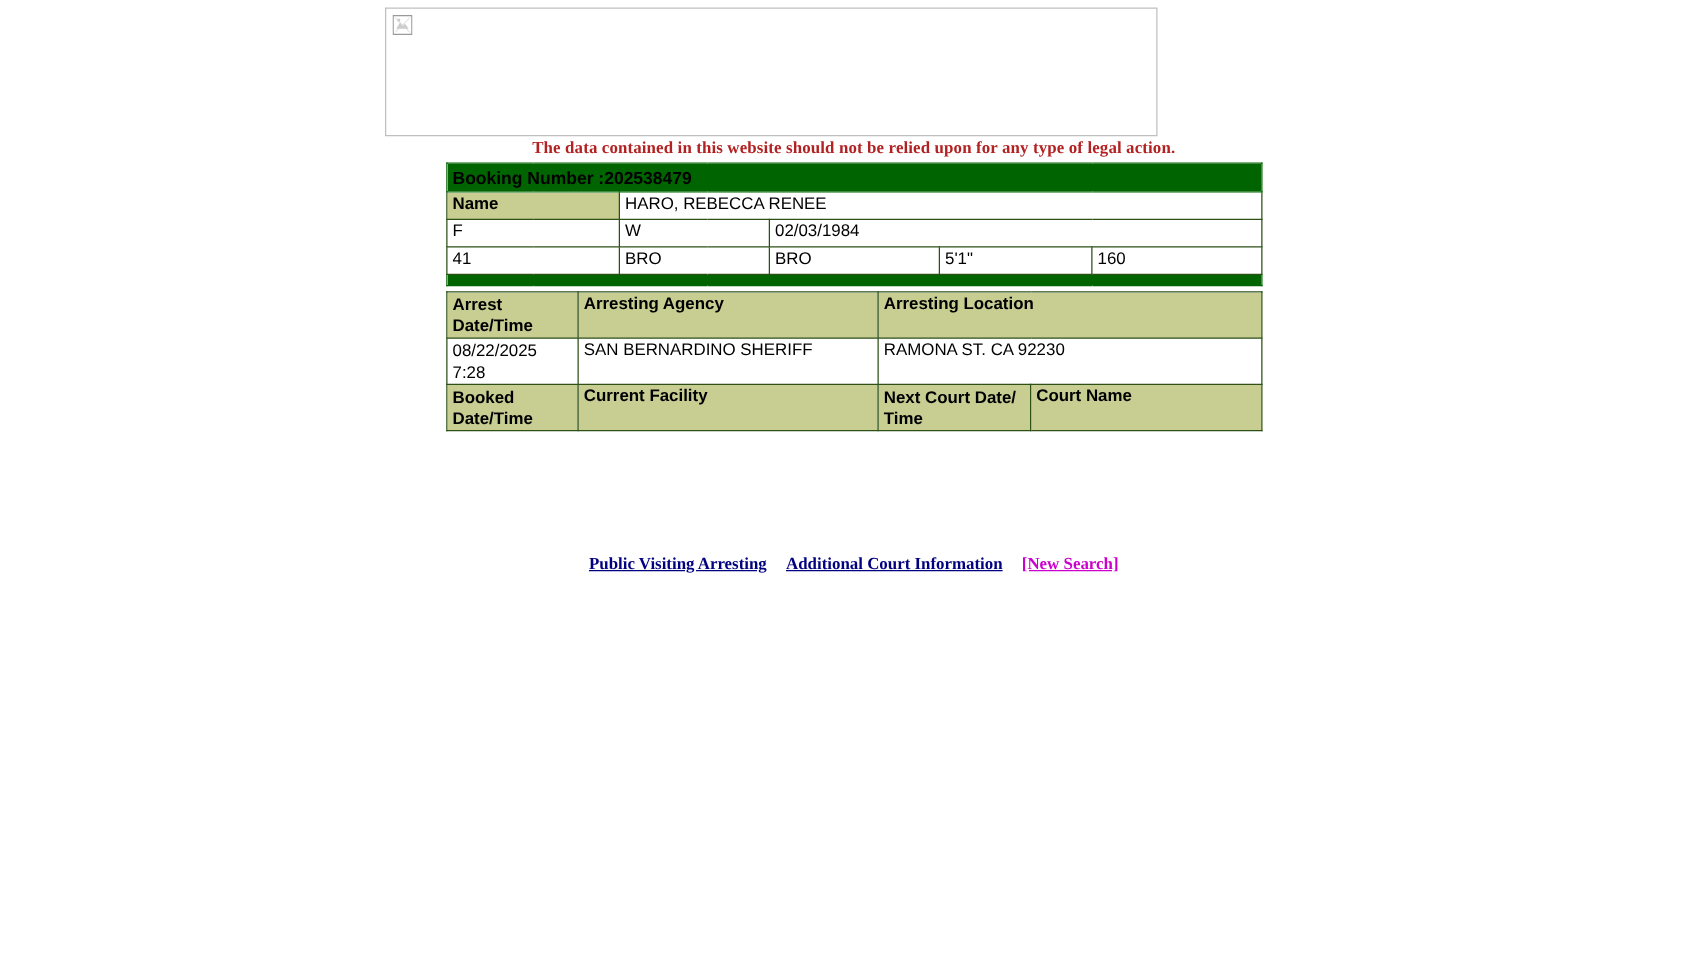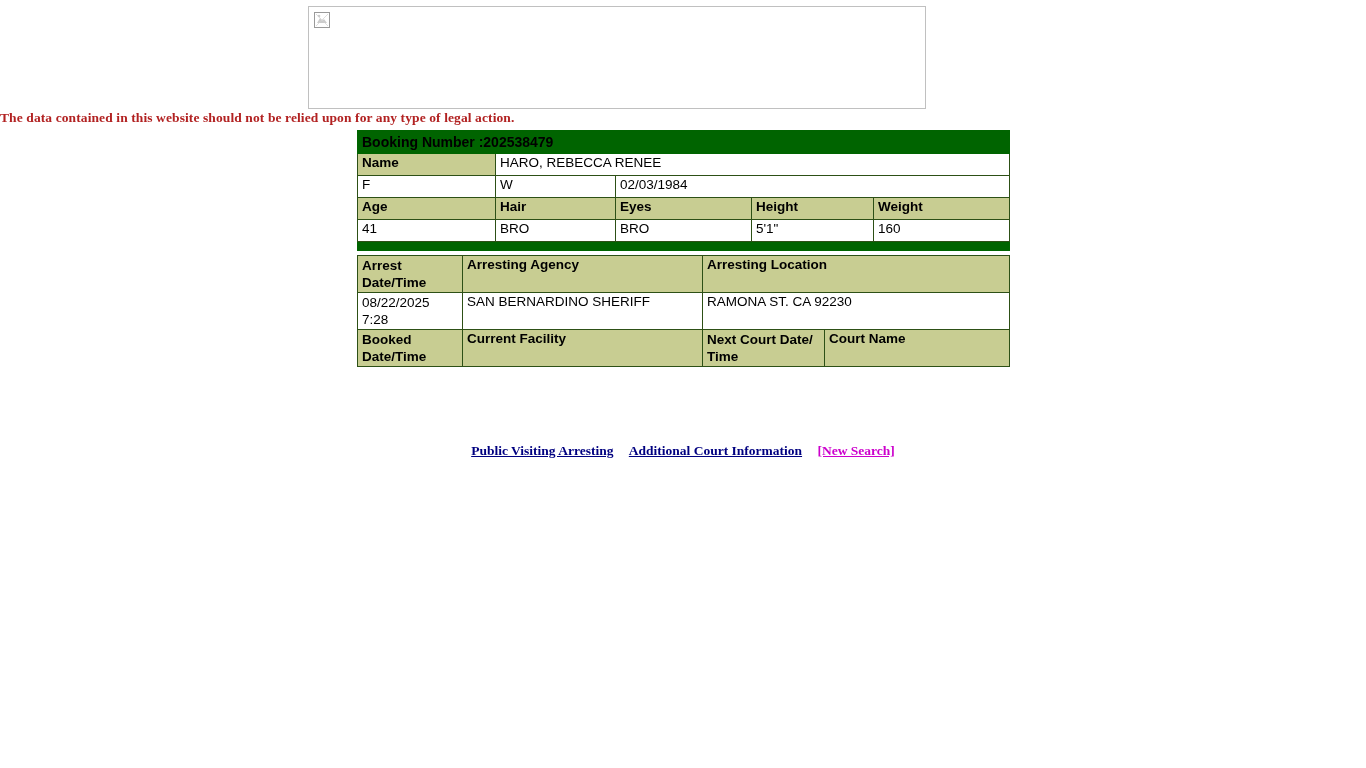--- a/index.html
+++ b/index.html
@@ -36,20 +36,21 @@
     width: 16px;
     height: 16px;
   }
   .broken-img svg { display: block; }
 
   .disclaimer {
     position: absolute;
     left: 0;
     top: 110px;
     width: 1366px;
+    text-align: center;
     color: #b22222;
     font-weight: bold;
     font-size: 13.5px;
     font-family: "Liberation Serif", serif;
     letter-spacing: 0.1px;
   }
 
   .main-wrap {
     position: absolute;
     left: 357px;
@@ -163,27 +164,20 @@
         <tr>
           <td class="hdr" colspan="2">Name</td>
           <td class="val" colspan="6">HARO, REBECCA RENEE</td>
         </tr>
         <tr>
           <td class="val" colspan="2">F</td>
           <td class="val" colspan="2">W</td>
           <td class="val" colspan="4">02/03/1984</td>
         </tr>
         <tr>
-          <td class="hdr" colspan="2">Age</td>
-          <td class="hdr" colspan="2">Hair</td>
-          <td class="hdr" colspan="2">Eyes</td>
-          <td class="hdr">Height</td>
-          <td class="hdr">Weight</td>
-        </tr>
-        <tr>
           <td class="val" colspan="2">41</td>
           <td class="val" colspan="2">BRO</td>
           <td class="val" colspan="2">BRO</td>
           <td class="val">5'1"</td>
           <td class="val">160</td>
         </tr>
         <tr>
           <td class="spacer-green" colspan="8"></td>
         </tr>
       </tbody>

